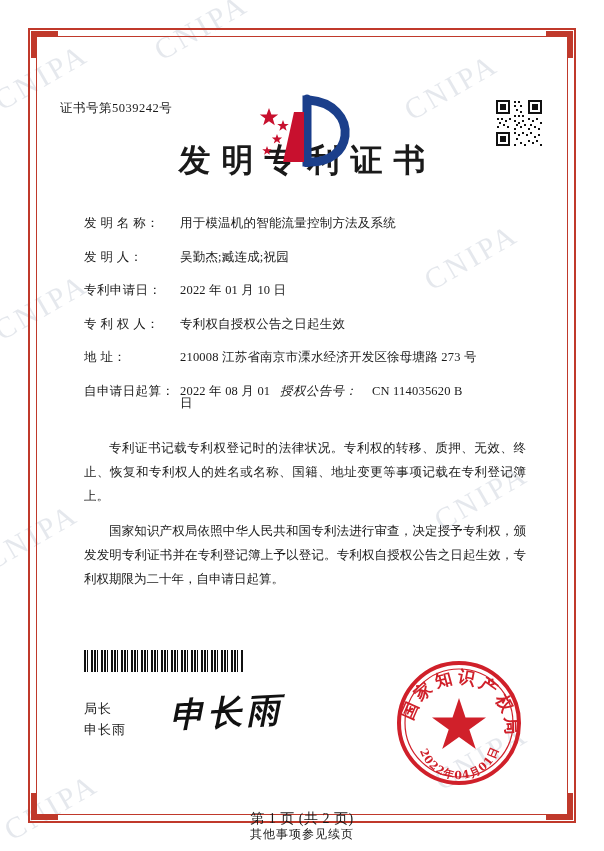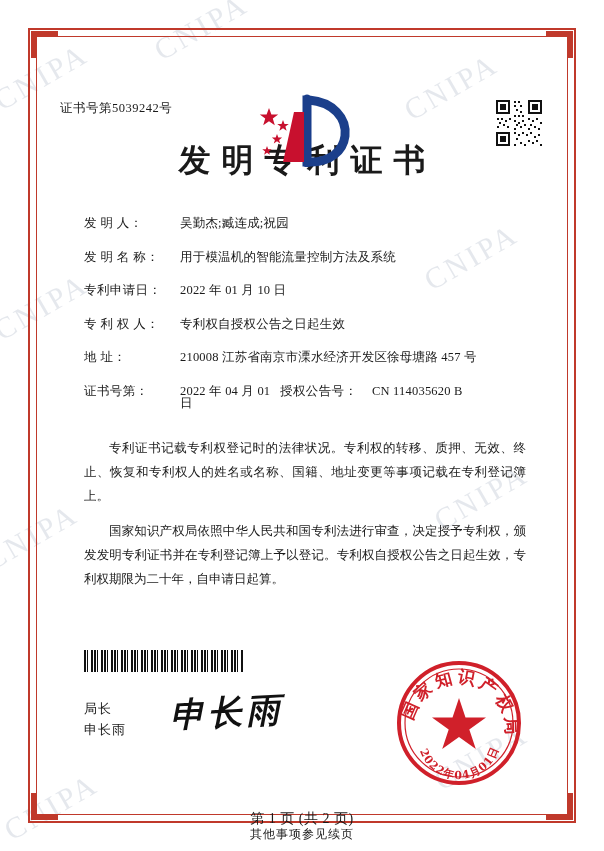--- a/index.html
+++ b/index.html
@@ -135,20 +135,21 @@
     flex: 1;
     letter-spacing: 0.2px;
   }
   .field-value.mono {
     font-family: "Liberation Serif", serif;
   }
   .field-row.two-col .col2-label {
     width: 92px;
     flex: none;
     letter-spacing: 0.4px;
+    font-style: italic;
   }
   .field-row.two-col .col2-value {
     flex: none;
     letter-spacing: 0.2px;
   }
   .field-row.two-col .col1 {
     width: 196px;
     flex: none;
   }
 
@@ -336,49 +337,49 @@
       </svg>
     </div>
 
     <div class="cert-no">证书号第5039242号</div>
 
     <div class="title">发明专利证书</div>
 
     <div class="fields">
 
       <div class="field-row">
+        <div class="field-label">发 明 名 称：</div>
+        <div class="field-value">用于模温机的智能流量控制方法及系统</div>
+      </div>
+
+      <div class="field-row">
         <div class="field-label">发 明 人：</div>
         <div class="field-value">吴勤杰;臧连成;祝园</div>
-      </div>
-
-      <div class="field-row">
-        <div class="field-label">发 明 名 称：</div>
-        <div class="field-value">用于模温机的智能流量控制方法及系统</div>
       </div>
 
 
       <div class="field-row">
         <div class="field-label">专利申请日：</div>
         <div class="field-value">2022 年 01 月 10 日</div>
       </div>
 
       <div class="field-row">
         <div class="field-label">专 利 权 人：</div>
         <div class="field-value">专利权自授权公告之日起生效</div>
       </div>
 
       <div class="field-row">
         <div class="field-label">地 址：</div>
-        <div class="field-value">210008 江苏省南京市溧水经济开发区徐母塘路 457 号</div>
+        <div class="field-value">210008 江苏省南京市溧水经济开发区徐母塘路 273 号</div>
       </div>
 
       <div class="field-row two-col">
         <div class="col1" style="display:flex;">
-          <div class="field-label">证书号第：</div>
-          <div class="field-value">2022 年 04 月 01 日</div>
+          <div class="field-label">自申请日起算：</div>
+          <div class="field-value">2022 年 08 月 01 日</div>
         </div>
         <div class="col2-label">授权公告号：</div>
         <div class="col2-value">CN 114035620 B</div>
       </div>
 
     </div>
 
     <div class="paragraphs">
       <p>专利证书记载专利权登记时的法律状况。专利权的转移、质押、无效、终止、恢复和专利权人的姓名或名称、国籍、地址变更等事项记载在专利登记簿上。</p>
       <p>国家知识产权局依照中华人民共和国专利法进行审查，决定授予专利权，颁发发明专利证书并在专利登记簿上予以登记。专利权自授权公告之日起生效，专利权期限为二十年，自申请日起算。</p>

